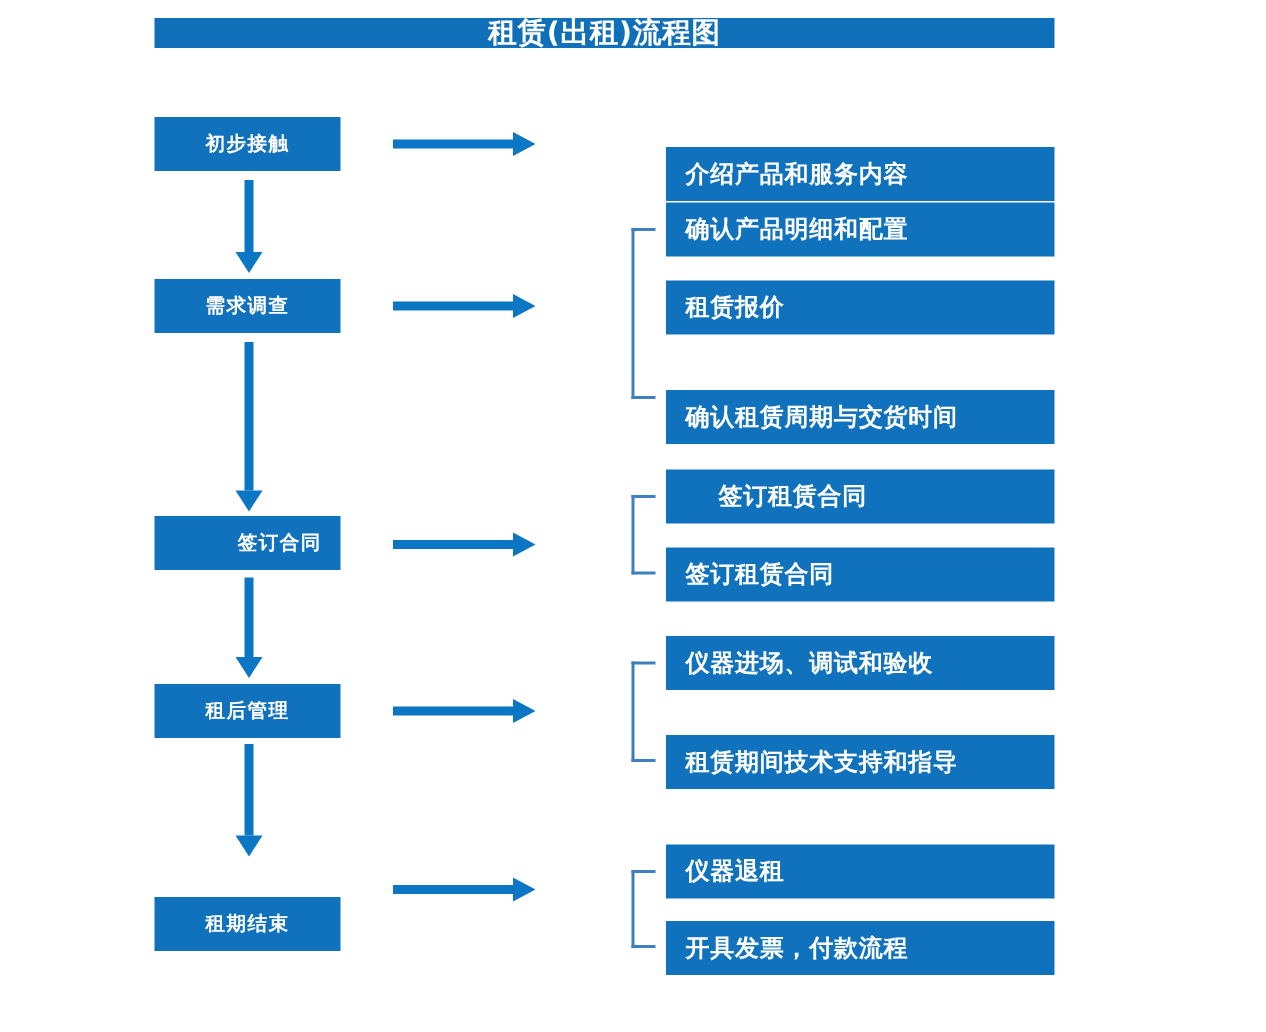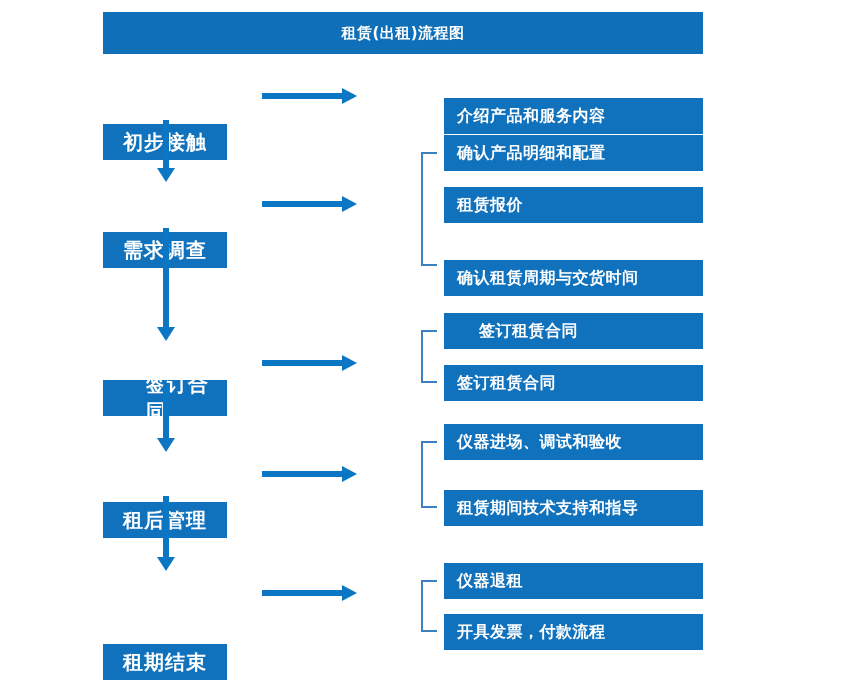--- a/index.html
+++ b/index.html
@@ -22,24 +22,24 @@
     width: 844px;
     height: 688px;
   }
 
   
   .title-bar {
     position: absolute;
     left: 103px;
     top: 12px;
     width: 600px;
-    height: 42px;
+    height: 20px;
     background: #0F6FB8;
     color: #ffffff;
-    font-size: 15px;
+    font-size: 19px;
     font-weight: bold;
     display: flex;
     align-items: center;
     justify-content: center;
     letter-spacing: 0.5px;
   }
 
   
   .node {
     position: absolute;
@@ -48,23 +48,22 @@
     font-weight: bold;
     display: flex;
     align-items: center;
     box-sizing: border-box;
   }
   .node.stage {
     width: 124px;
     height: 36px;
     left: 103px;
     justify-content: center;
-    font-size: 20px;
+    font-size: 13px;
     letter-spacing: 1px;
-    margin-top: 46px;
   }
   .node.detail {
     width: 259px;
     height: 36px;
     left: 444px;
     justify-content: flex-start;
     padding-left: 13px;
     font-size: 16px;
     letter-spacing: 0.5px;
   }
@@ -133,21 +132,21 @@
 <body>
 
 <div id="canvas">
 
   <div class="title-bar">租赁(出租)流程图</div>
 
   <div class="node stage" style="top:78px;">初步接触</div>
 
   <div class="node stage" style="top:186px;">需求调查</div>
 
-  <div class="node stage" style="top:334px;padding-left:43px;">签订合同</div>
+  <div class="node stage" style="top:344px;padding-left:43px;">签订合同</div>
 
   <div class="node stage" style="top:456px;">租后管理</div>
 
   <div class="node stage" style="top:598px;">租期结束</div>
 
   <div class="arrow-v" style="top:120px; height:62px;">
     <div class="shaft" style="height:48px;"></div>
     <div class="head"></div>
   </div>
 

